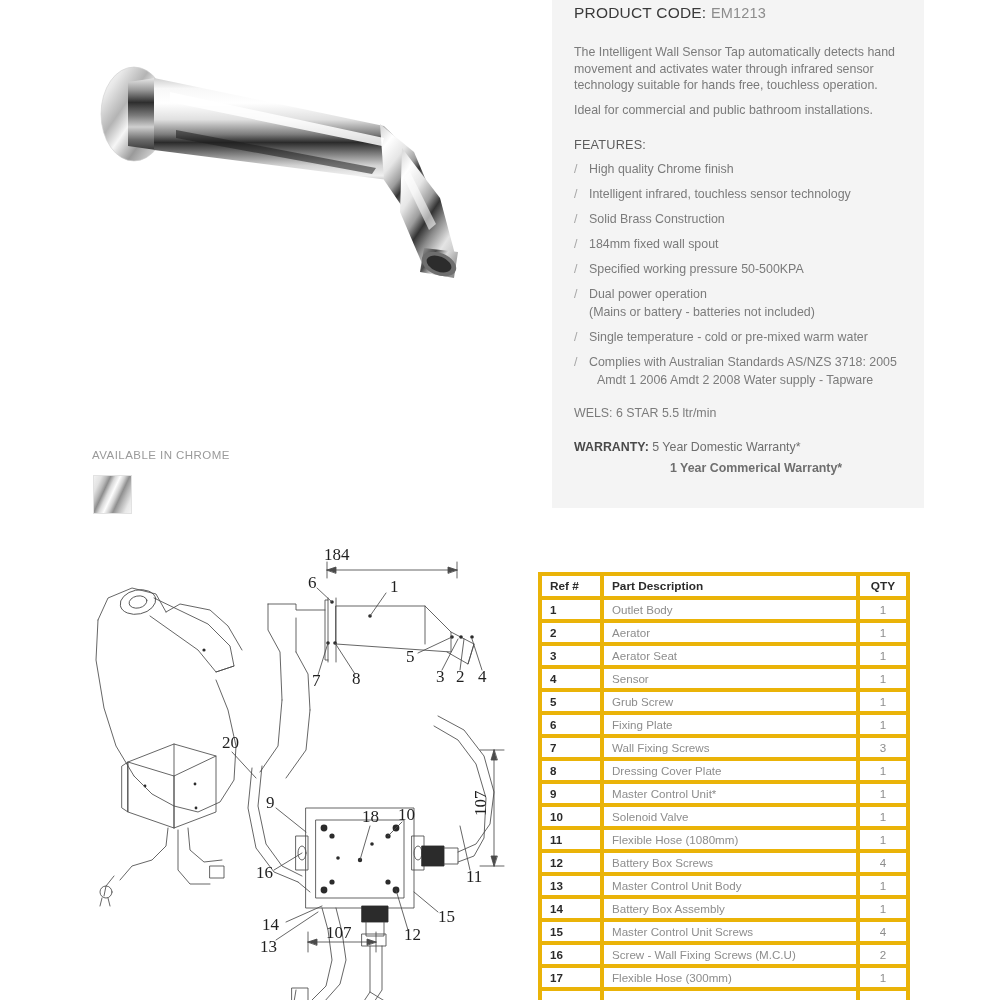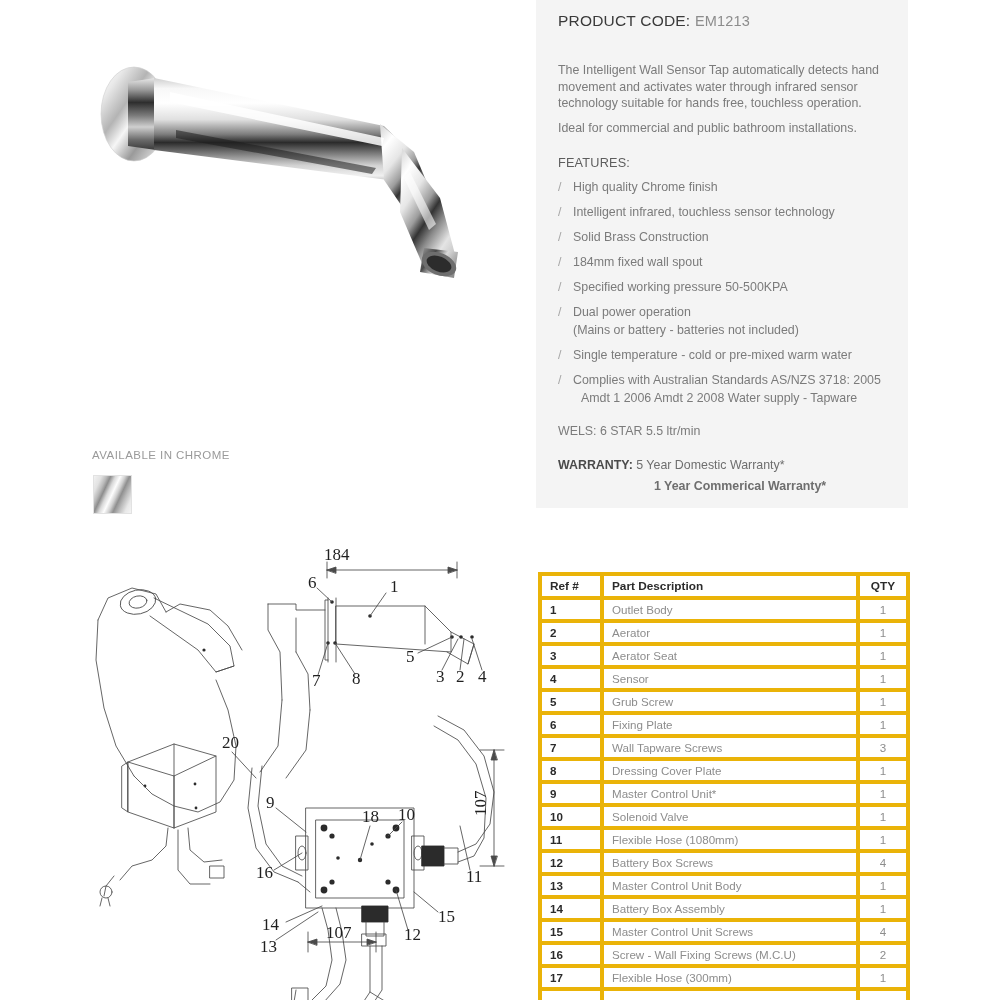--- a/index.html
+++ b/index.html
@@ -30,35 +30,35 @@
       #d9d9d9 40%, #fdfdfd 49%, #cfcfcf 58%, #8f8f8f 66%,
       #bbbbbb 76%, #e8e8e8 88%, #f4f4f4 100%);
   }
 
   .tech-drawing { position: absolute; left: 70px; top: 540px; width: 466px; height: 460px; }
 
   
   .right-col { position: absolute; left: 536px; top: 0; width: 464px; height: 1000px; }
 
   .spec-panel {
-    position: absolute; left: 0; top: 0; width: 372px; height: 508px;
+    position: absolute; left: 16px; top: 0; width: 372px; height: 508px;
     background: #f4f4f4;
-    padding: 16px 20px 0 22px;
+    padding: 8px 20px 0 22px;
   }
 
   .product-code {
     font-size: 15.5px; color: #3a3a3a; letter-spacing: 0.2px;
     margin-top: -4px; padding-top: 0;
     font-family: "Liberation Sans", sans-serif;
   }
   .product-code .code-value { color: #8c8c8c; font-size: 14.5px; }
 
   .desc-para {
     font-size: 12.4px; line-height: 16.6px; color: #7b7b7b;
-    margin-top: 32px; max-width: 340px;
+    margin-top: 22px; max-width: 340px;
   }
   .desc-para.second { margin-top: 8px; }
 
   .features-head {
     font-size: 12.7px; color: #5d5d5d; margin-top: 20px; letter-spacing: 0.2px;
   }
 
   .feature-list { list-style: none; margin-top: 8px; }
   .feature-item {
     display: flex; font-size: 12.4px; line-height: 16px; color: #7b7b7b;
@@ -452,21 +452,21 @@
           <td class="part">Grub Screw</td>
           <td class="qty">1</td>
         </tr>
         <tr>
           <td class="ref">6</td>
           <td class="part">Fixing Plate</td>
           <td class="qty">1</td>
         </tr>
         <tr>
           <td class="ref">7</td>
-          <td class="part">Wall Tapware Screws</td>
+          <td class="part">Wall Fixing Screws</td>
           <td class="qty">3</td>
         </tr>
         <tr>
           <td class="ref">8</td>
           <td class="part">Dressing Cover Plate</td>
           <td class="qty">1</td>
         </tr>
         <tr>
           <td class="ref">9</td>
           <td class="part">Master Control Unit*</td>

